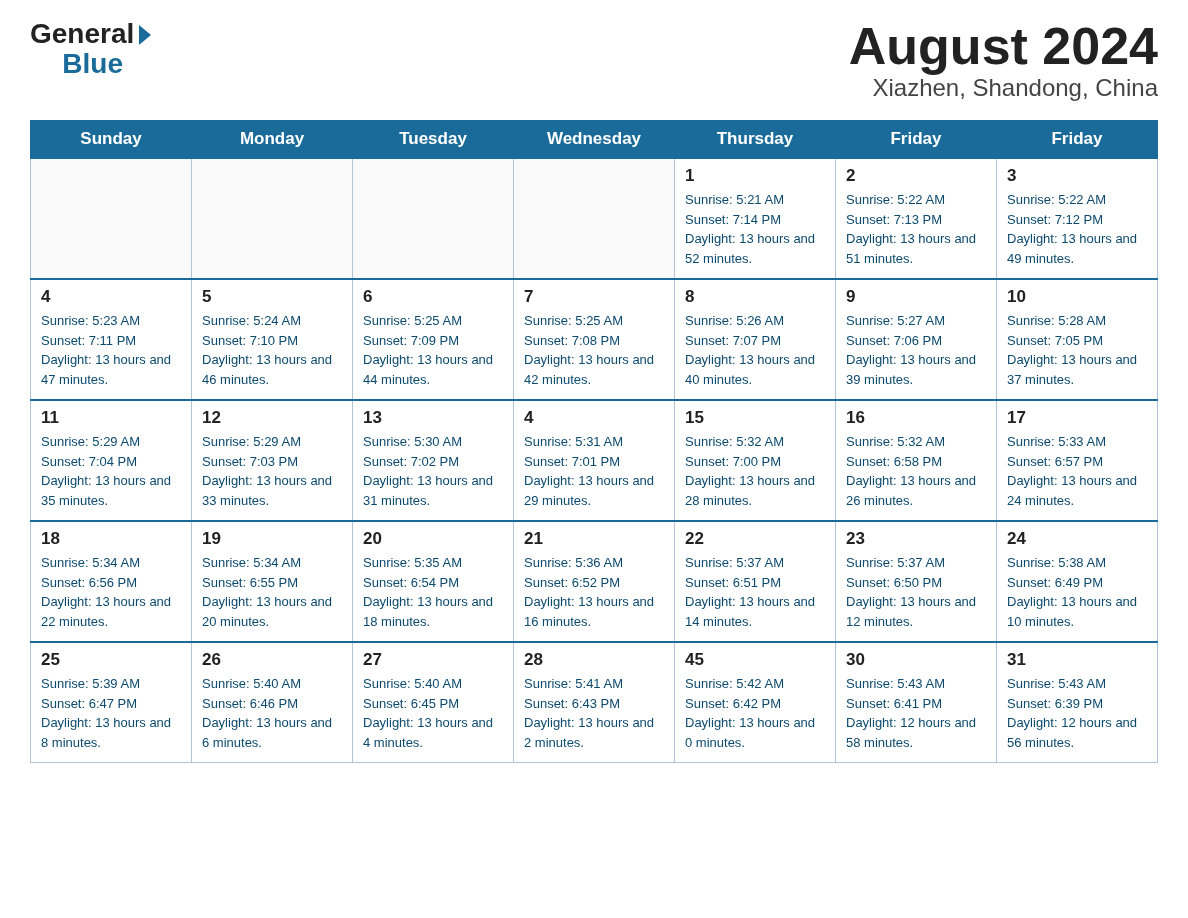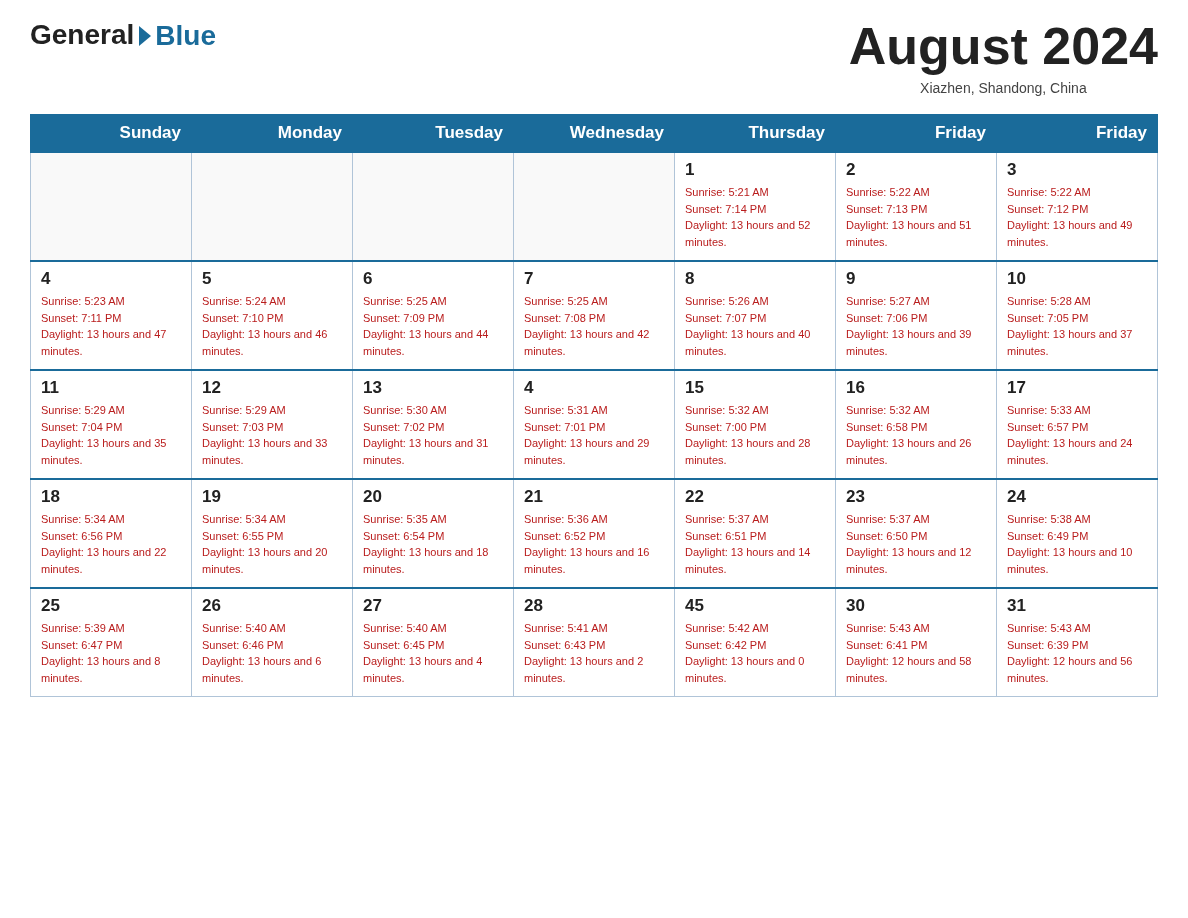--- a/index.html
+++ b/index.html
@@ -12,21 +12,21 @@
       padding: 20px 30px;
     }
     .header {
       display: flex;
       justify-content: space-between;
       align-items: flex-start;
       margin-bottom: 18px;
     }
     .logo {
       display: flex;
-      flex-direction: row;
+      flex-direction: column;
       line-height: 1;
     }
     .logo-text {
       font-size: 28px;
       font-weight: bold;
       color: #222;
       display: flex;
       align-items: center;
       gap: 2px;
     }
@@ -34,65 +34,65 @@
     .logo-arrow {
       width: 0; height: 0;
       border-left: 12px solid #1a6b9a;
       border-top: 10px solid transparent;
       border-bottom: 10px solid transparent;
       display: inline-block;
       margin-left: 3px;
       margin-bottom: -2px;
     }
     .logo-blue { color: #1a6b9a; font-size: 28px; font-weight: bold; margin-top: 2px; margin-left: 4px; text-align: center; }
-    .title-area { text-align: center; }
+    .title-area { text-align: right; }
     .month-title {
       font-size: 52px;
       font-weight: bold;
       color: #222;
       line-height: 1;
     }
     .location {
-      font-size: 14px;
+      font-size: 24px;
       color: #444;
-      margin-top: 8px;
+      margin-top: 2px;
     }
     .calendar {
       width: 100%;
       border-collapse: collapse;
       border: 1.5px solid #1a6b9a;
     }
     .calendar th {
       background: #1a6b9a;
       color: #fff;
       font-size: 17px;
       font-weight: bold;
       padding: 8px 10px;
-      text-align: right;
+      text-align: center;
       border: 1px solid #1a6b9a;
     }
     .calendar td {
       vertical-align: top;
       width: 14.28%;
       min-height: 110px;
       padding: 7px 10px 10px 10px;
       border: 1px solid #b0c4d8;
       font-size: 13px;
       color: #222;
     }
     .day-num {
       font-size: 17px;
       font-weight: bold;
       color: #222;
       display: block;
       margin-bottom: 4px;
     }
     .day-info {
-      font-size: 11px;
-      color: #b91c1c;
+      font-size: 13px;
+      color: #0c4a6e;
       line-height: 1.5;
     }
     .empty-cell {
       background: #f9f9f9;
     }
     tr { border-bottom: 2px solid #1a6b9a; }
     .calendar tbody tr:last-child { border-bottom: none; }
   </style>
 </head>
 <body>

